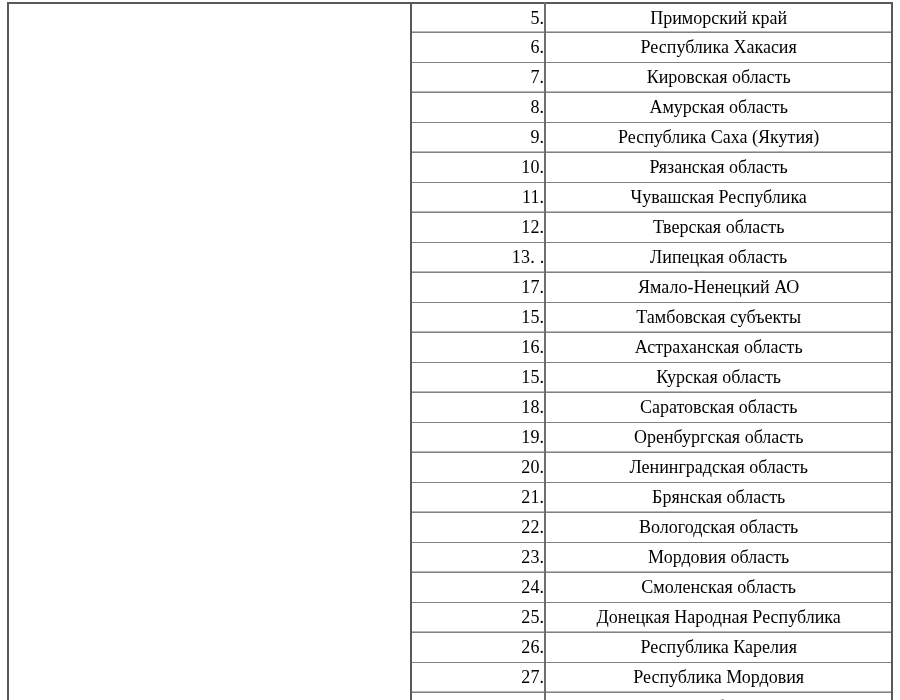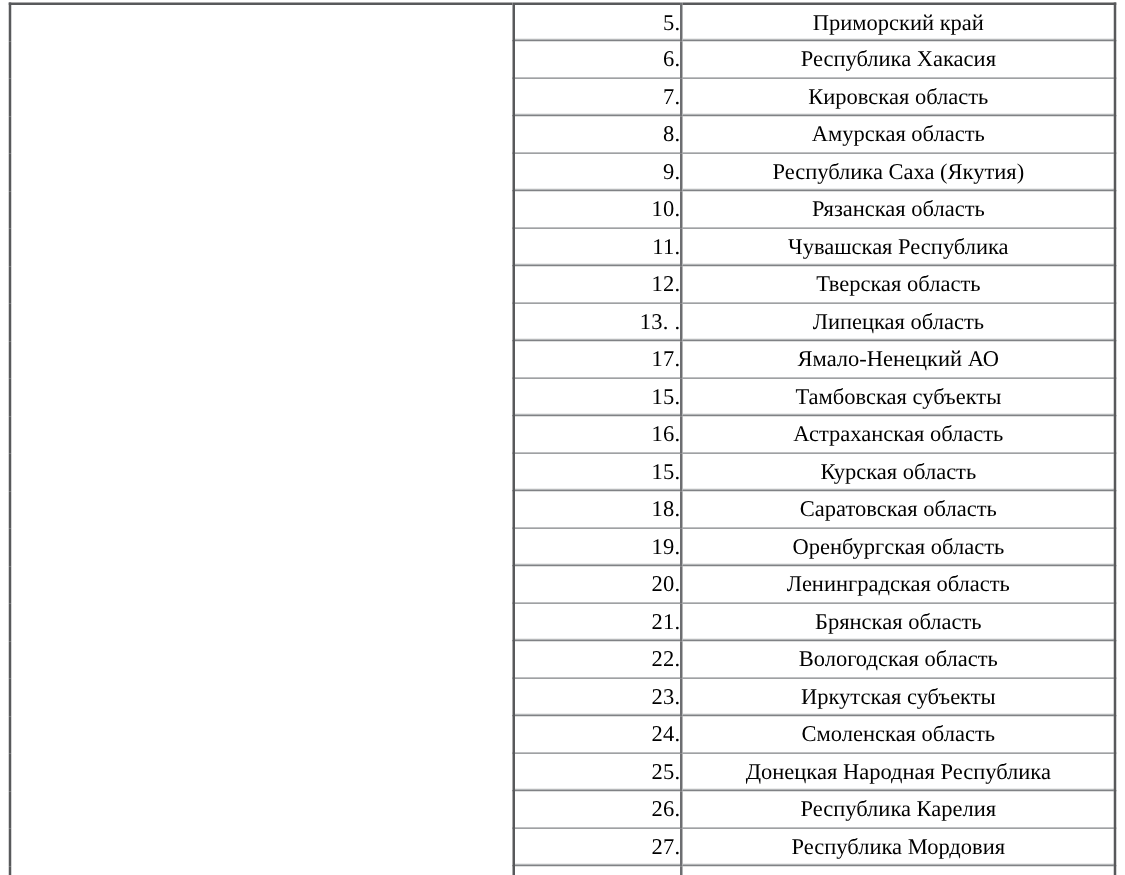--- a/index.html
+++ b/index.html
@@ -172,21 +172,21 @@
         <tr class="row-double">
           <td class="col-num">21.</td>
           <td class="col-name">Брянская область</td>
         </tr>
         <tr>
           <td class="col-num">22.</td>
           <td class="col-name">Вологодская область</td>
         </tr>
         <tr class="row-double">
           <td class="col-num">23.</td>
-          <td class="col-name">Иркутская субъекты</td>
+          <td class="col-name">Мордовия область</td>
         </tr>
         <tr>
           <td class="col-num">24.</td>
           <td class="col-name">Смоленская область</td>
         </tr>
         <tr class="row-double">
           <td class="col-num">25.</td>
           <td class="col-name">Донецкая Народная Республика</td>
         </tr>
         <tr>

